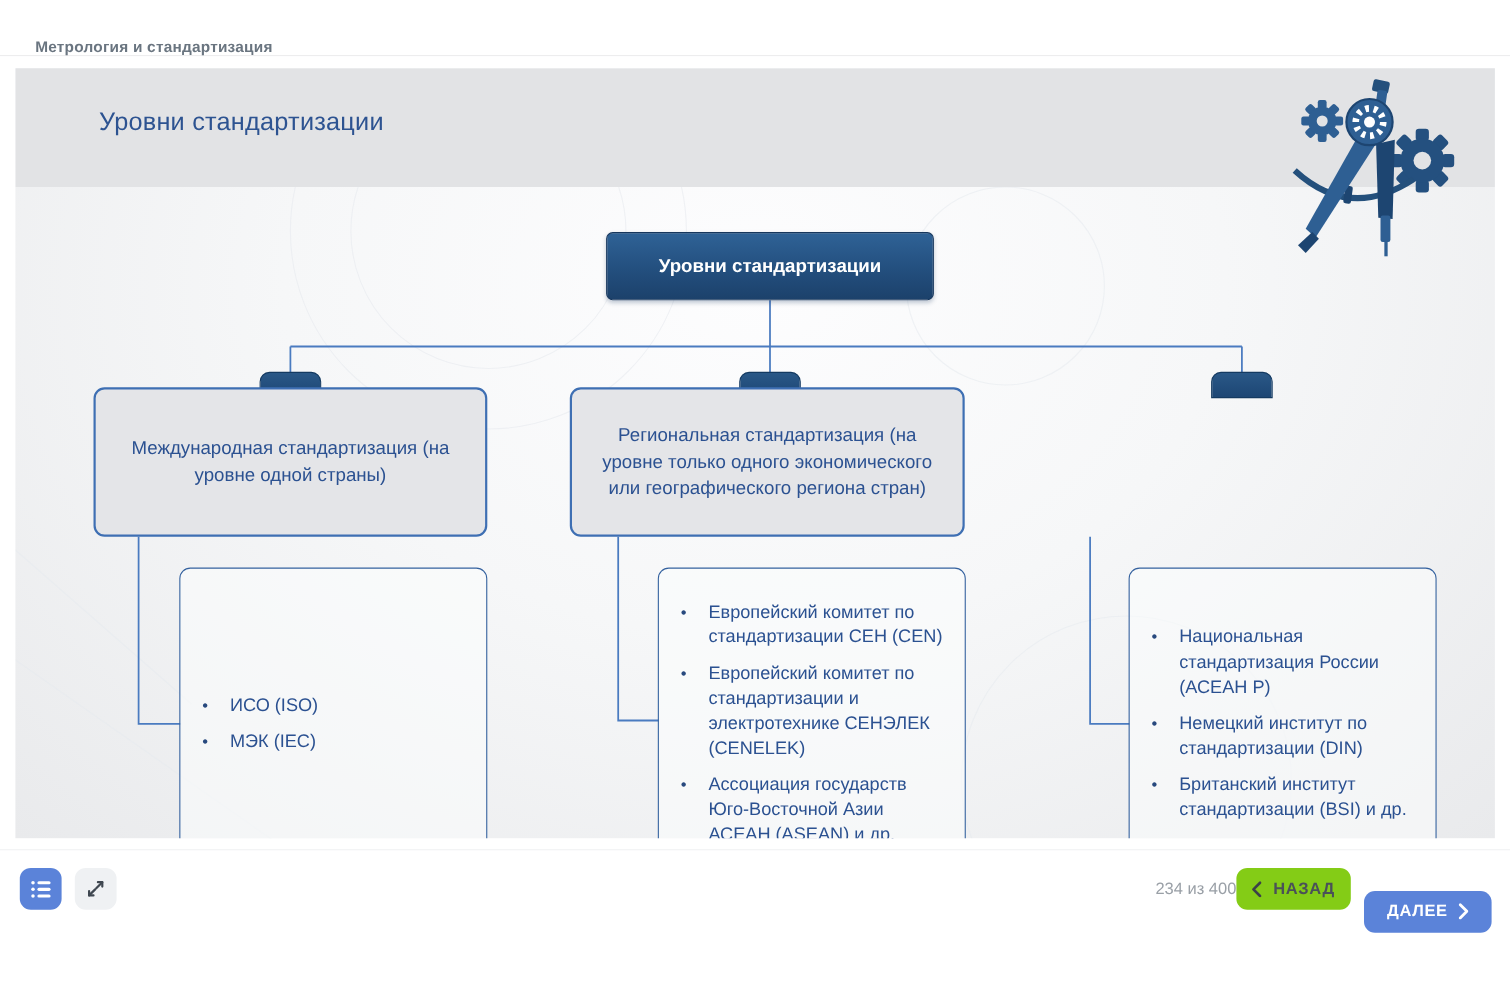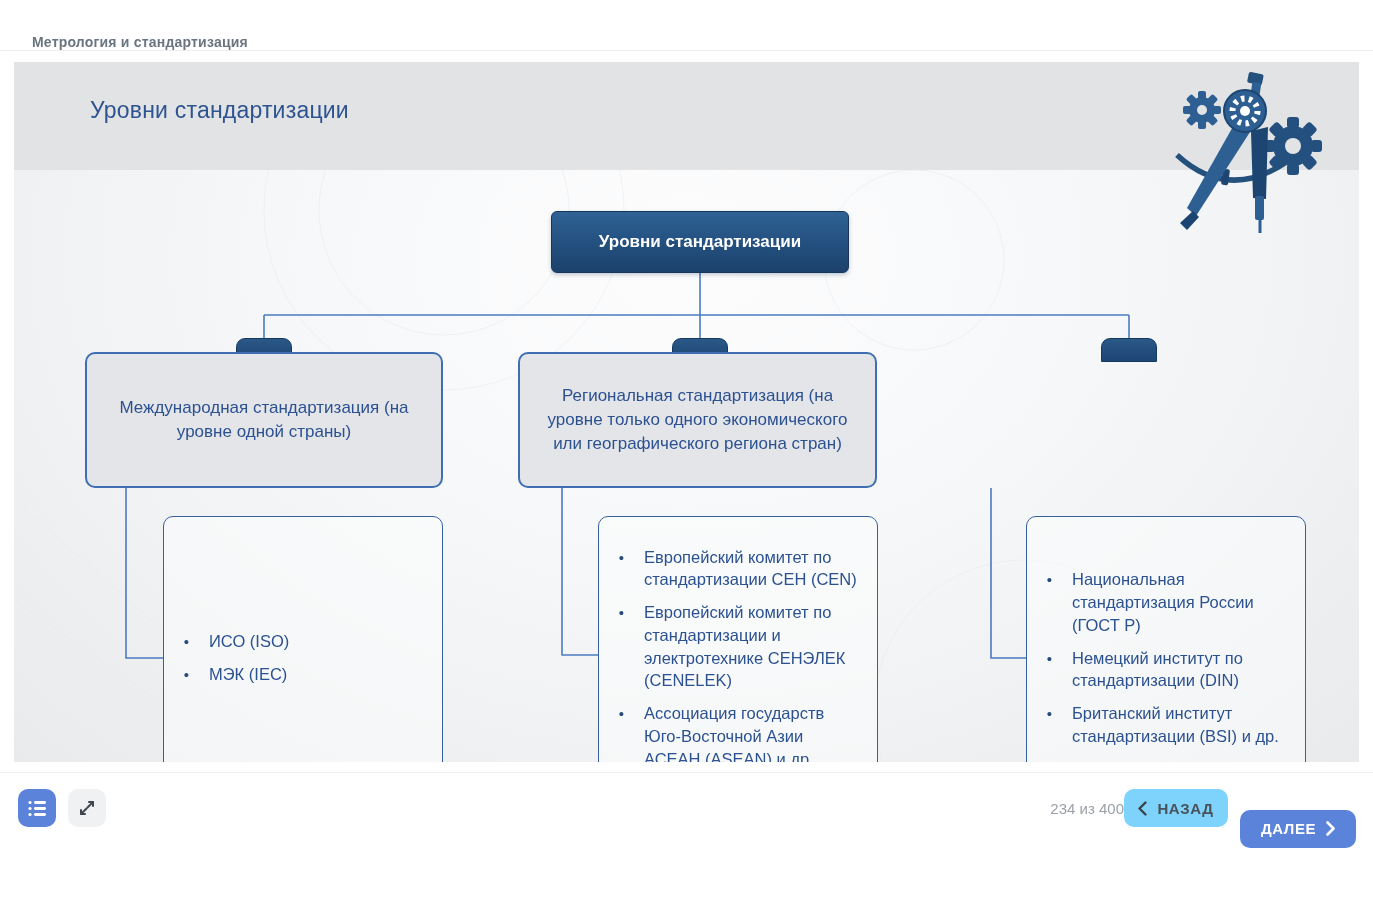--- a/index.html
+++ b/index.html
@@ -134,21 +134,21 @@
   .icon-btn.expand { background: #eff1f3; }
   .page-indicator { font-size: 15px; color: #9aa0a7; }
   .nav-btn {
     height: 38px;
     border: none; border-radius: 10px;
     display: inline-flex; align-items: center; justify-content: center;
     font-family: inherit;
     font-size: 15px; font-weight: 700; letter-spacing: .6px;
     cursor: pointer;
   }
-  .nav-btn.back { background: #7dd3fc; color: #4a5158; width: 104px; margin-right: 12px; gap: 10px; }
+  .nav-btn.back { background: #84cc16; color: #4a5158; width: 104px; margin-right: 12px; gap: 10px; }
   .nav-btn.next { background: var(--accent, #5b83d9); color: #ffffff; width: 116px; gap: 10px; margin-top: 41px; }
 </style>
 </head>
 <body>
 
 <div class="page">
 
   <header class="topbar">
     <span class="course-title">Метрология и стандартизация</span>
   </header>
@@ -262,21 +262,21 @@
             <li>
               <span class="bullet">•</span>
               <span class="li-text">Ассоциация государств Юго-Восточной Азии АСЕАН (ASEAN) и др.</span>
             </li>
           </ul>
       </div>
       <div class="list-box l3">
         <ul>
             <li>
               <span class="bullet">•</span>
-              <span class="li-text">Национальная стандартизация России (ГОСТ Р)</span>
+              <span class="li-text">Национальная стандартизация России (АСЕАН Р)</span>
             </li>
             <li>
               <span class="bullet">•</span>
               <span class="li-text">Немецкий институт по стандартизации (DIN)</span>
             </li>
             <li>
               <span class="bullet">•</span>
               <span class="li-text">Британский институт стандартизации (BSI) и др.</span>
             </li>
           </ul>

